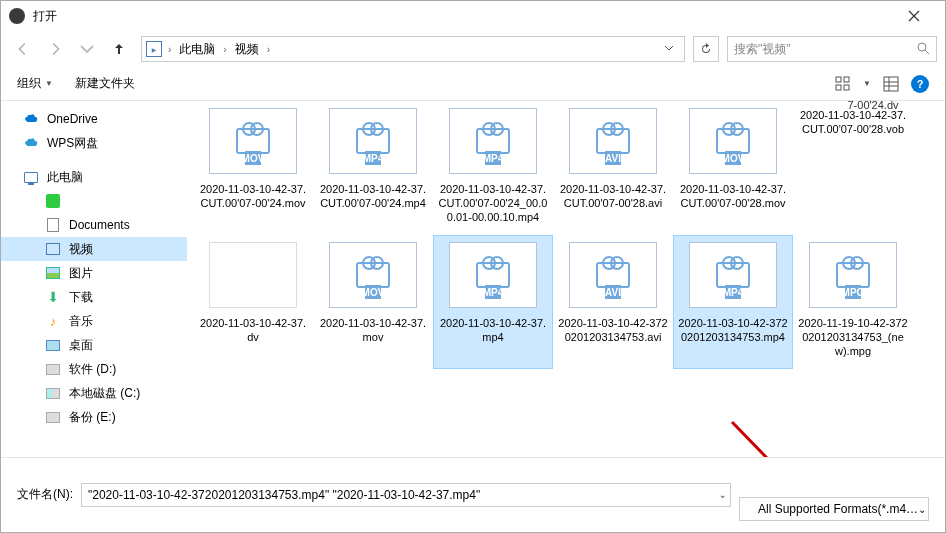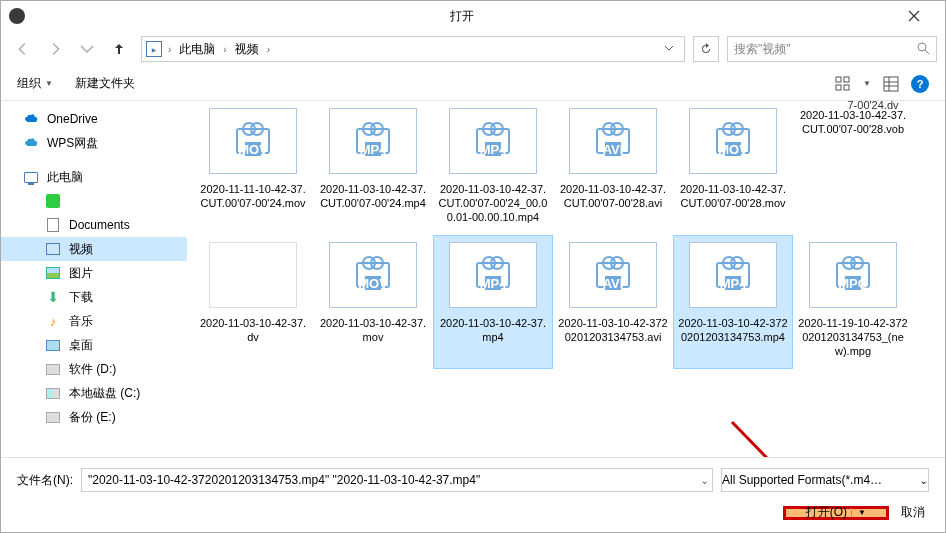--- a/index.html
+++ b/index.html
@@ -1,20 +1,20 @@
 <!DOCTYPE html>
 <html><head>
 <meta charset="utf-8">
 <style>
 * { margin: 0; padding: 0; box-sizing: border-box; font-family: "Microsoft YaHei", "Segoe UI", sans-serif; }
 body { width: 946px; height: 533px; background: #fff; font-size: 12px; color: #000; border: 1px solid #aaa; position: relative; overflow: hidden; }
 
 .titlebar { height: 30px; display: flex; align-items: center; padding: 0 8px; }
 .titlebar .app-icon { width: 16px; height: 16px; background: #3a3a3a; border-radius: 50%; margin-right: 8px; }
-.titlebar .title { flex: 1; font-size: 12px; text-align: center; }
+.titlebar .title { flex: 1; font-size: 12px; }
 .titlebar .close { width: 46px; height: 30px; display: flex; align-items: center; justify-content: center; cursor: pointer; }
 .titlebar .close svg { width: 12px; height: 12px; }
 
 .navbar { height: 36px; display: flex; align-items: center; padding: 0 8px; gap: 4px; }
 .nav-btn { width: 28px; height: 28px; display: flex; align-items: center; justify-content: center; cursor: pointer; }
 .nav-btn.disabled { opacity: .4; cursor: default; }
 .nav-btn svg { width: 18px; height: 18px; }
 .nav-up svg { width: 14px; height: 14px; }
 .breadcrumb { flex: 1; height: 26px; border: 1px solid #ccc; display: flex; align-items: center; padding: 0 4px; gap: 2px; margin: 0 4px; }
 .breadcrumb .vid-ico { width: 16px; height: 16px; border: 1.5px solid #4a7db8; display: flex; align-items: center; justify-content: center; }
@@ -56,31 +56,31 @@
 .file-grid { flex: 1; padding: 0 6px 6px 6px; position: relative; overflow: hidden; }
 .grid-inner { display: flex; flex-wrap: wrap; gap: 0; align-content: flex-start; }
 .partial-label { position: absolute; right: 22px; top: -2px; font-size: 11px; text-align: center; color: #333; width: 100px; }
 .file-item { width: 120px; padding: 6px 2px 10px 2px; text-align: center; cursor: pointer; border: 1px solid transparent; }
 .file-item.selected { background: #cce8ff; border: 1px solid #99d1ff; }
 .file-thumb { width: 88px; height: 66px; margin: 0 auto 8px auto; border: 1px solid #b0c4de; background: #fff; display: flex; align-items: center; justify-content: center; position: relative; }
 .file-thumb.noborder { border: 1px solid #ddd; }
 .file-thumb .cam { width: 34px; height: 26px; border: 2px solid #6fa8dc; border-radius: 3px; position: relative; }
 .file-thumb .cam::before { content: ""; position: absolute; width: 10px; height: 10px; border: 2px solid #6fa8dc; border-radius: 50%; top: -8px; left: 4px; }
 .file-thumb .cam::after { content: ""; position: absolute; width: 10px; height: 10px; border: 2px solid #6fa8dc; border-radius: 50%; top: -8px; right: 4px; }
-.file-thumb .fmt { position: absolute; bottom: 17px; width: 16px; height: 14px; background: #6fa8dc; color: #fff; font-size: 13px; display: flex; align-items: center; justify-content: center; font-weight: bold; left: 50%; transform: translateX(-50%); }
+.file-thumb .fmt { position: absolute; bottom: 8px; width: 16px; height: 14px; background: #6fa8dc; color: #fff; font-size: 10px; display: flex; align-items: center; justify-content: center; font-weight: bold; left: 50%; transform: translateX(-50%); }
 .file-name { font-size: 11px; line-height: 14px; word-break: break-all; padding: 0 2px; }
 
 .arrow-overlay { position: absolute; left: 540px; top: 316px; pointer-events: none; z-index: 5; }
 
 .footer { border-top: 1px solid #e5e5e5; padding: 10px 16px 14px 16px; }
 .fn-row { display: flex; align-items: center; gap: 8px; margin-bottom: 12px; }
 .fn-label { font-size: 12px; }
 .fn-input { flex: 1; height: 24px; border: 1px solid #ccc; padding: 0 20px 0 6px; font-size: 12px; position: relative; }
 .fn-dd { margin-left: -24px; font-size: 10px; color: #555; cursor: pointer; z-index: 1; padding: 4px; }
-.filter { width: 208px; height: 24px; border: 1px solid #ccc; padding: 0 0; display: flex; align-items: center; justify-content: space-between; font-size: 12px; cursor: pointer; white-space: nowrap; overflow: hidden; }
+.filter { width: 190px; height: 24px; border: 1px solid #ccc; padding: 0 18px; display: flex; align-items: center; justify-content: space-between; font-size: 12px; cursor: pointer; white-space: nowrap; overflow: hidden; margin-top: 29px; }
 .btn-row { display: flex; justify-content: flex-end; gap: 12px; align-items: center; padding-right: 4px; }
 .btn { height: 14px; padding: 0 24px; border: 1px solid #adadad; background: #fdba74; display: flex; align-items: center; gap: 4px; cursor: pointer; font-size: 12px; margin-left: 43px; }
 .btn.primary { border: 3px solid #cc0000; padding: 0 20px; }
 .btn-cancel { cursor: pointer; font-size: 12px; }
 </style>
 </head>
 <body>
 
 <div class="titlebar">
   <div class="app-icon"></div>
@@ -247,21 +247,21 @@
   </div>
 
   <div class="file-grid">
     <div class="partial-label">7-00'24.dv</div>
     <div class="grid-inner" id="grid">
         <div class="file-item">
           <div class="file-thumb">
             <div class="cam"></div>
             <div class="fmt">MOV</div>
           </div>
-          <div class="file-name">2020-11-11-10-42-37.CUT.00'07-00'24.mov</div>
+          <div class="file-name">2020-11-03-10-42-37.CUT.00'07-00'24.mov</div>
         </div>
         <div class="file-item">
           <div class="file-thumb">
             <div class="cam"></div>
             <div class="fmt">MP4</div>
           </div>
           <div class="file-name">2020-11-03-10-42-37.CUT.00'07-00'24.mp4</div>
         </div>
         <div class="file-item">
           <div class="file-thumb">

